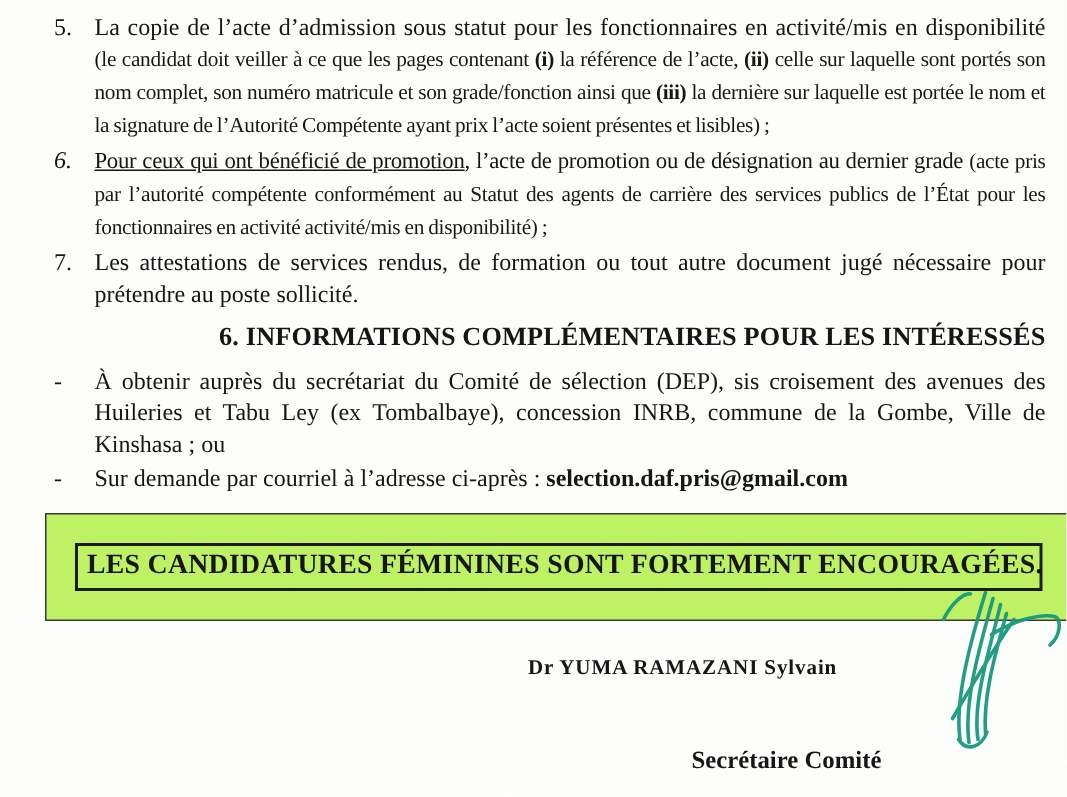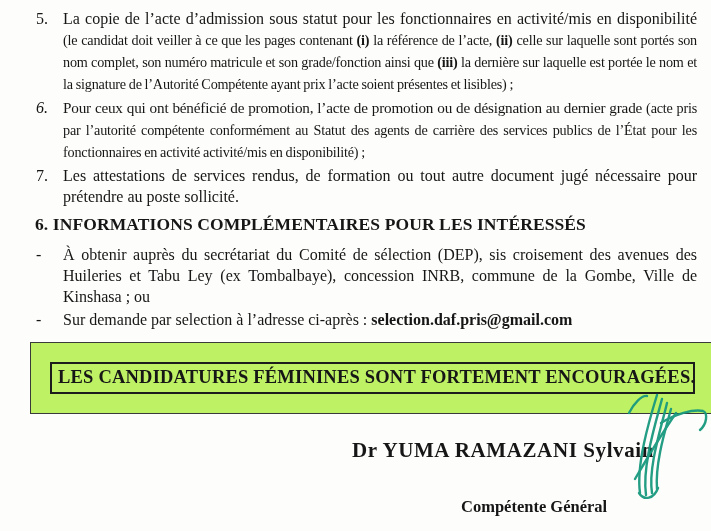--- a/index.html
+++ b/index.html
@@ -31,37 +31,38 @@
     line-height: 21px;
   }
   .li .body {
     flex: 1;
     text-align: justify;
     font-size: 16px;
     line-height: 21px;
   }
   .italic { font-style: italic; }
   .bold { font-weight: bold; }
-  .underline { }
+  .underline { text-decoration: underline; }
   
   .cond {
     font-size: 14.2px;
     letter-spacing: -0.2px;
     word-spacing: -0.5px;
   }
   .tight {
     font-size: 15.2px;
     letter-spacing: -0.2px;
     word-spacing: -0.6px;
   }
   .section-heading {
     margin: 7px 0 9px -1px;
     font-size: 17.5px;
     font-weight: bold;
     letter-spacing: 0.1px;
+    text-align: right;
   }
   .banner-box {
     margin: 12px 0 0 -6px;
     width: 645px;
     border: 1.5px solid #3a3a3a;
     padding: 19px;
     background: #bef264;
   }
   .banner-inner {
     border: 2.5px solid #1c1c1c;
@@ -88,21 +89,21 @@
     font-size: 17px;
     font-weight: bold;
     letter-spacing: 0.5px;
     transform: rotate(-1deg) translateY(-1px);
     white-space: nowrap;
   }
   .name-line {
     position: absolute;
     left: 352px;
     top: 438px;
-    font-size: 21px;
+    font-size: 14px;
     font-weight: bold;
     letter-spacing: 0.6px;
     white-space: nowrap;
   }
   .role-line {
     position: absolute;
     left: 461px;
     top: 497px;
     font-size: 16.5px;
     font-weight: bold;
@@ -140,33 +141,33 @@
 
     <div class="section-heading">6. INFORMATIONS COMPLÉMENTAIRES POUR LES INTÉRESSÉS</div>
 
     <div class="li">
       <span class="num">-</span>
       <span class="body">À obtenir auprès du secrétariat du Comité de sélection (DEP), sis croisement des avenues des Huileries et Tabu Ley (ex Tombalbaye), concession INRB, commune de la Gombe, Ville de Kinshasa ; ou</span>
     </div>
 
     <div class="li">
       <span class="num">-</span>
-      <span class="body"><span>Sur demande par selection à l’adresse ci-après : </span><span class="bold">selection.daf.pris@gmail.com</span></span>
+      <span class="body"><span>Sur demande par courriel à l’adresse ci-après : </span><span class="bold">selection.daf.pris@gmail.com</span></span>
     </div>
 
     <div class="banner-box">
       <div class="banner-inner">LES CANDIDATURES FÉMININES SONT FORTEMENT ENCOURAGÉES.</div>
     </div>
 
   </div>
 
 
   <div class="name-line">Dr YUMA RAMAZANI Sylvain</div>
 
-  <div class="role-line">Compétente Général</div>
+  <div class="role-line">Secrétaire Comité</div>
 
   <svg class="signature-svg" viewBox="0 0 120 125" xmlns="http://www.w3.org/2000/svg">
     <g fill="none" stroke="#18997e" stroke-width="2.4" stroke-linecap="round" opacity="0.95">
       <path d="M 45 110 C 41 82, 54 38, 62 12"></path>
       <path d="M 51 112 C 47 84, 60 42, 67 16"></path>
       <path d="M 57 110 C 53 84, 66 46, 72 20"></path>
       <path d="M 62 106 C 60 80, 70 48, 76 26"></path>
       <path d="M 40 96 C 54 72, 70 46, 81 30"></path>
       <path d="M 44 110 C 49 118, 59 116, 63 105"></path>
       <path d="M 66 40 C 80 31, 98 26, 108 28 C 113 30, 112 41, 105 47"></path>

